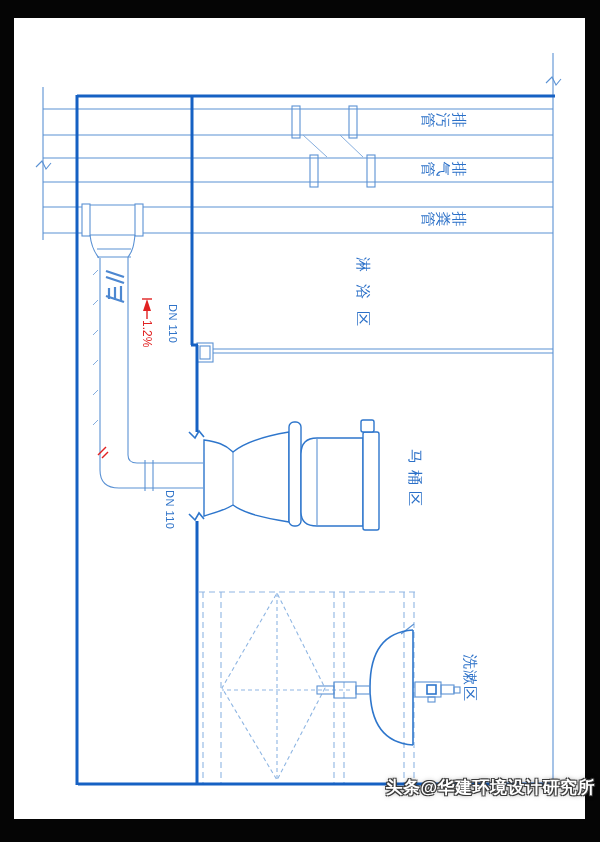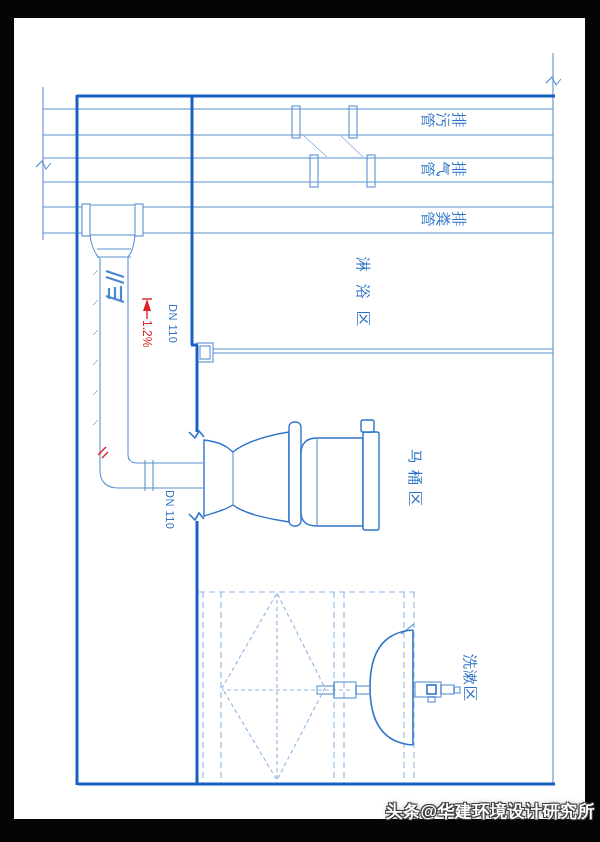--- a/index.html
+++ b/index.html
@@ -11,21 +11,21 @@
   .sheet{
     position:absolute;left:0;top:0;width:801px;height:571px;
     transform:rotate(90deg) translateY(-571px);transform-origin:0 0;
   }
   .sheet svg{position:absolute;left:0;top:0;}
   .lbl{position:absolute;color:#2b70c8;font-size:15px;line-height:1;white-space:nowrap;}
   .vlbl{writing-mode:vertical-rl;letter-spacing:16px;}
   .ann{position:absolute;color:#2f73c8;font-size:11px;line-height:1;letter-spacing:.5px;white-space:nowrap;}
   .red{position:absolute;color:#e12222;font-size:12px;line-height:1;white-space:nowrap;}
   .watermark{
-    position:absolute;top:800px;right:5px;color:#ffffff;font-size:17px;font-weight:bold;
+    position:absolute;top:776px;right:5px;color:#ffffff;font-size:17px;font-weight:bold;
     letter-spacing:.5px;white-space:nowrap;
     text-shadow:-1px -1px 0 #3a3a3a,1px -1px 0 #3a3a3a,-1px 1px 0 #3a3a3a,1px 1px 0 #3a3a3a,0 0 5px rgba(0,0,0,.55);
   }
   
   .w{stroke:#1661c3;stroke-width:3;fill:none;}
   .m{stroke:#2e76cc;stroke-width:1.6;fill:none;}
   .t{stroke:#5b92d4;stroke-width:1.1;fill:none;}
   .lt{stroke:#86aede;stroke-width:1;fill:none;}
   .d{stroke:#8fb6e3;stroke-width:1.1;fill:none;stroke-dasharray:6 4;}
   .d2{stroke:#8fb6e3;stroke-width:1.1;fill:none;stroke-dasharray:4 3;}

